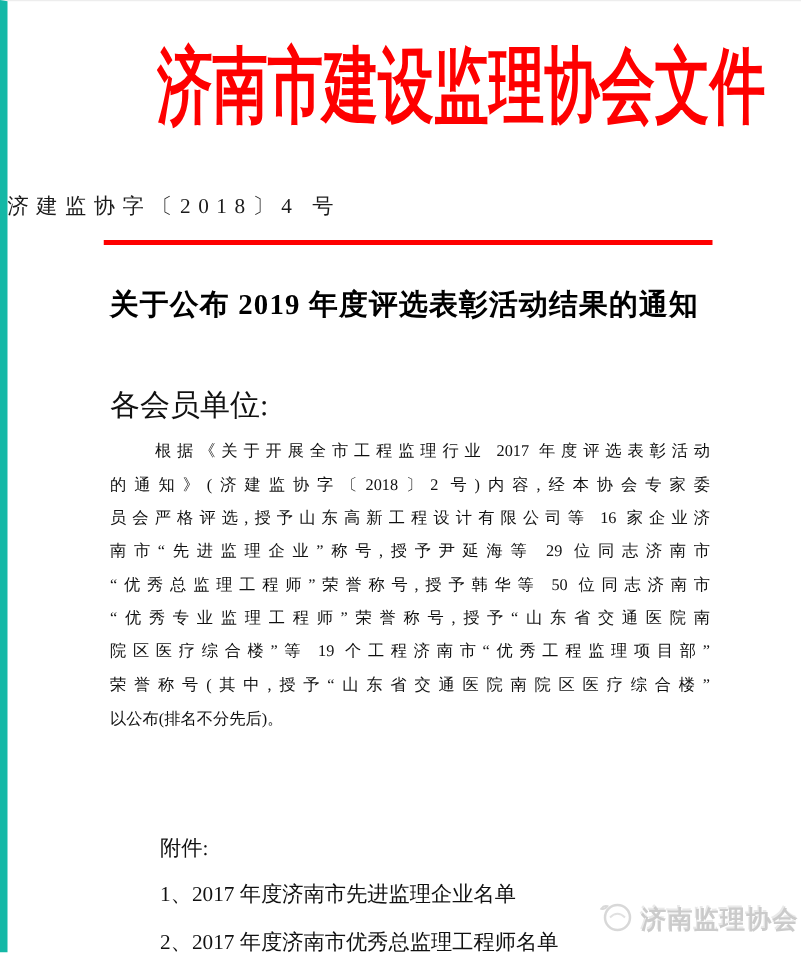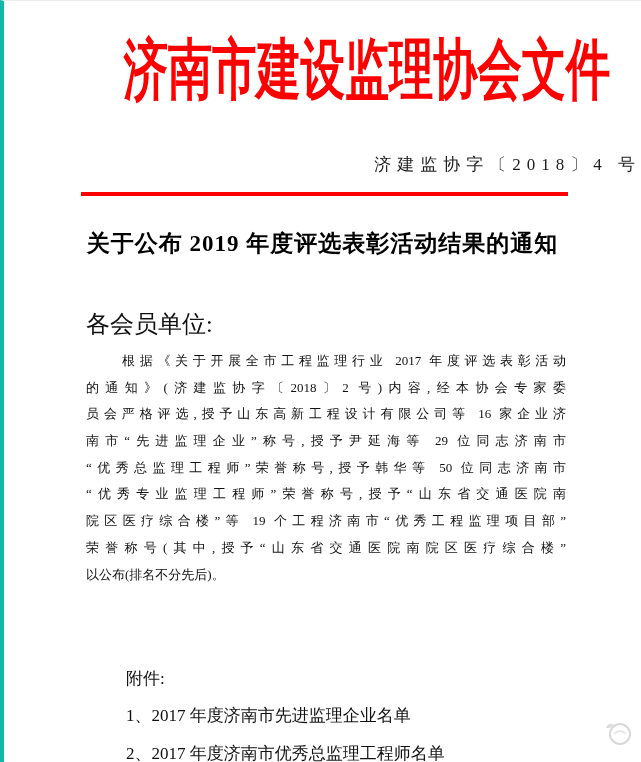--- a/index.html
+++ b/index.html
@@ -3,36 +3,36 @@
 <meta charset="utf-8">
 <style>
   html,body { margin:0; padding:0; background:#ffffff; }
   body {
     width:641px; height:762px; overflow:hidden;
     font-family:"Liberation Serif","DejaVu Serif",serif;
     color:#151515;
   }
   .page {
     position:relative; width:641px; height:762px; background:#ffffff;
-    border-top:1px solid #ededed; border-left:4px solid #14b8a6;
+    border-top:1px solid #ededed; border-left:6px solid #14b8a6;
     box-sizing:border-box;
   }
   
   .org-title {
     position:absolute; top:30px; left:0; width:100%;
     text-align:center; white-space:nowrap;
   }
   .org-title .squeeze {
     display:inline-block; transform:scaleX(0.67); transform-origin:center;
     font-size:66px; font-weight:bold; line-height:78px;
     color:#fe0000; letter-spacing:0px;
   }
   .doc-number {
     position:absolute; top:152px; left:0; width:100%;
-    text-align:right; font-size:17px; letter-spacing:6px;
+    text-align:left; font-size:17px; letter-spacing:6px;
     color:#1b1b1b;
   }
   .red-rule {
     position:absolute; top:191px; left:77px; width:487px; height:4px;
     background:#fe0000;
   }
   
   .doc-title {
     position:absolute; top:227px; left:0; width:100%;
     text-align:center; font-size:23px; font-weight:bold; color:#000;
@@ -112,15 +112,16 @@
   </div>
 
   <div class="watermark">
     <span class="logo">
       <svg width="30" height="28" viewBox="0 0 30 28">
         <path d="M4 8 q2 -3 5 -2 q-2 3 -5 2 z" fill="none" stroke="#d2d2d2" stroke-width="1.5"></path>
         <circle cx="17" cy="15" r="10" fill="none" stroke="#d2d2d2" stroke-width="2"></circle>
         <path d="M11 15 q6 -6 12 0" fill="none" stroke="#dcdcdc" stroke-width="1.5"></path>
       </svg>
     </span>
+    <span class="wm-text">济南监理协会</span>
   </div>
 
 </div>
 
 </body></html>

